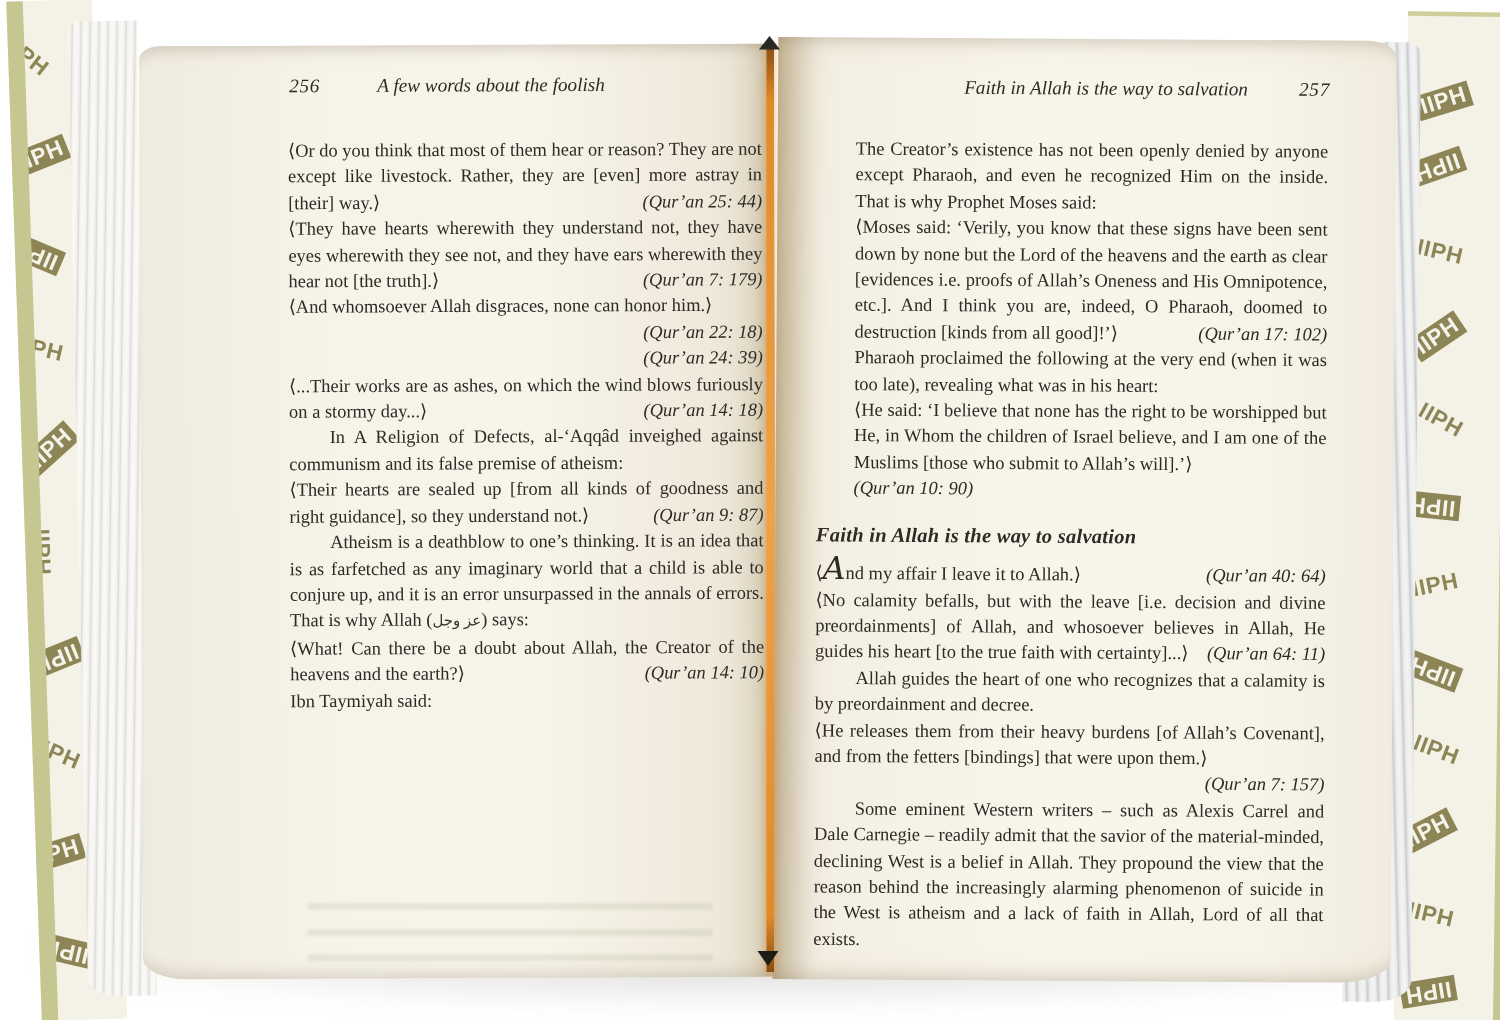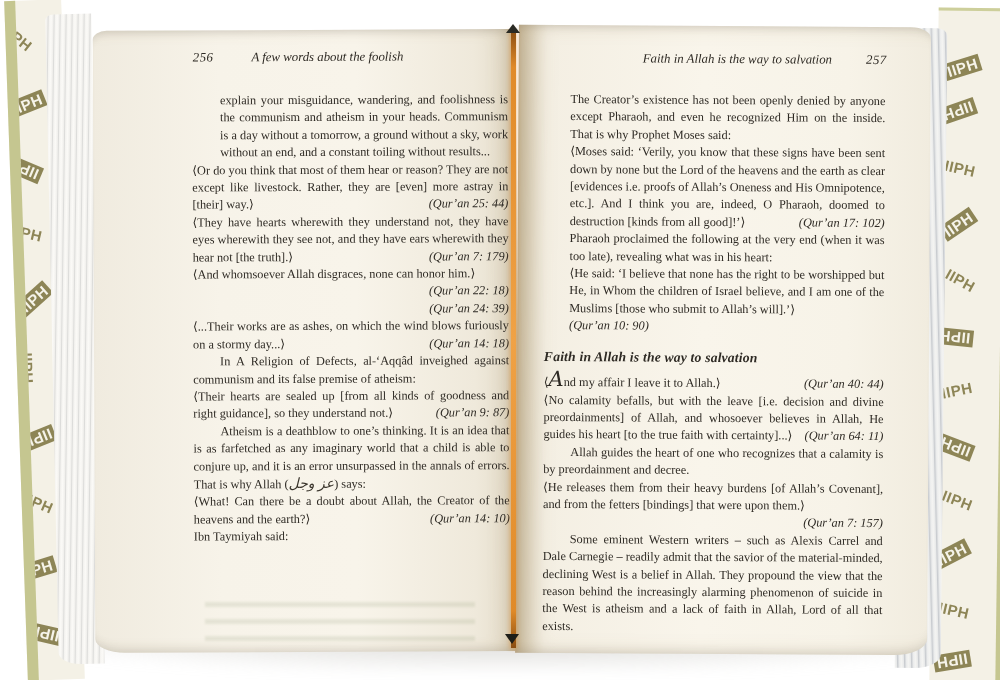--- a/index.html
+++ b/index.html
@@ -67,21 +67,21 @@
   .para{text-indent:27px;margin:0;}
   .flush{margin:0;}
   .q{margin:0;}
   .q::after{content:"";display:block;clear:both;}
   .qb{margin-left:25px;}                  
   .ref{float:right;font-style:italic;white-space:nowrap;padding-left:6px;}
   .refline{font-style:italic;margin:0;}
   .refline.r{text-align:right;}
   .refline.l{text-align:left;}
   .em{}
-  .hono{font-size:14px;letter-spacing:-1px;color:#3a352c;font-style:italic;}
+  .hono{font-size:10px;letter-spacing:-1px;color:#3a352c;}
   .dc{font-style:italic;font-size:21px;line-height:10px;font-family:"DejaVu Serif",serif;}
   .h2{font-size:13.6px;font-weight:bold;font-style:italic;margin:13px 0 9px 0;text-align:left;letter-spacing:.2px;}
 
   
   .ghost{position:absolute;opacity:.14;filter:blur(1px);
     background:repeating-linear-gradient(to bottom,transparent 0 4px,#7d8a63 4px 9px,transparent 9px 17px);}
   .ghost-left{left:205px;top:598px;width:270px;height:48px;}
 </style>
 </head>
 <body>
@@ -117,21 +117,20 @@
     </div>
 
   <div class="fore-edge fe-left"></div>
   <div class="fore-edge fe-right"></div>
 
   <div class="page page-left">
     <div class="phead phead-left">
       <span class="pnum">256</span><span class="ptitle">A few words about the foolish</span>
     </div>
     <div class="col col-left">
-      <p class="bp">explain your misguidance, wandering, and foolishness is the communism and atheism in your heads. Communism is a day without a tomorrow, a ground without a sky, work without an end, and a constant toiling without results...</p>
       <div class="q">
         <span>⟨Or do you think that most of them hear or reason? They are not except like livestock. Rather, they are [even] more astray in [their] way.⟩</span>
         <span class="ref">(Qur’an 25: 44)</span>
       </div>
       <div class="q">
         <span>⟨They have hearts wherewith they understand not, they have eyes wherewith they see not, and they have ears wherewith they hear not [the truth].⟩</span>
         <span class="ref">(Qur’an 7: 179)</span>
       </div>
       <div class="q">
         <span>⟨And whomsoever Allah disgraces, none can honor him.⟩</span>
@@ -169,21 +168,21 @@
         <span class="ref">(Qur’an 17: 102)</span>
       </div>
       <p class="bp" style="margin-left:25px">Pharaoh proclaimed the following at the very end (when it was too late), revealing what was in his heart:</p>
       <div class="q qb">
         <span>⟨He said: ‘I believe that none has the right to be worshipped but He, in Whom the children of Israel believe, and I am one of the Muslims [those who submit to Allah’s will].’⟩</span>
       </div>
       <p class="refline l" style="margin-left:25px">(Qur’an 10: 90)</p>
       <h2 class="h2">Faith in Allah is the way to salvation</h2>
       <div class="q">
         <span>⟨</span><span class="dc">A</span><span>nd my affair I leave it to Allah.⟩</span>
-        <span class="ref">(Qur’an 40: 44)</span>
+        <span class="ref">(Qur’an 40: 64)</span>
       </div>
       <div class="q">
         <span>⟨No calamity befalls, but with the leave [i.e. decision and divine preordainments] of Allah, and whosoever believes in Allah, He guides his heart [to the true faith with certainty]...⟩</span>
         <span class="ref">(Qur’an 64: 11)</span>
       </div>
       <p class="para">Allah guides the heart of one who recognizes that a calamity is by preordainment and decree.</p>
       <div class="q">
         <span>⟨He releases them from their heavy burdens [of Allah’s Covenant], and from the fetters [bindings] that were upon them.⟩</span>
       </div>
       <p class="refline r">(Qur’an 7: 157)</p>

